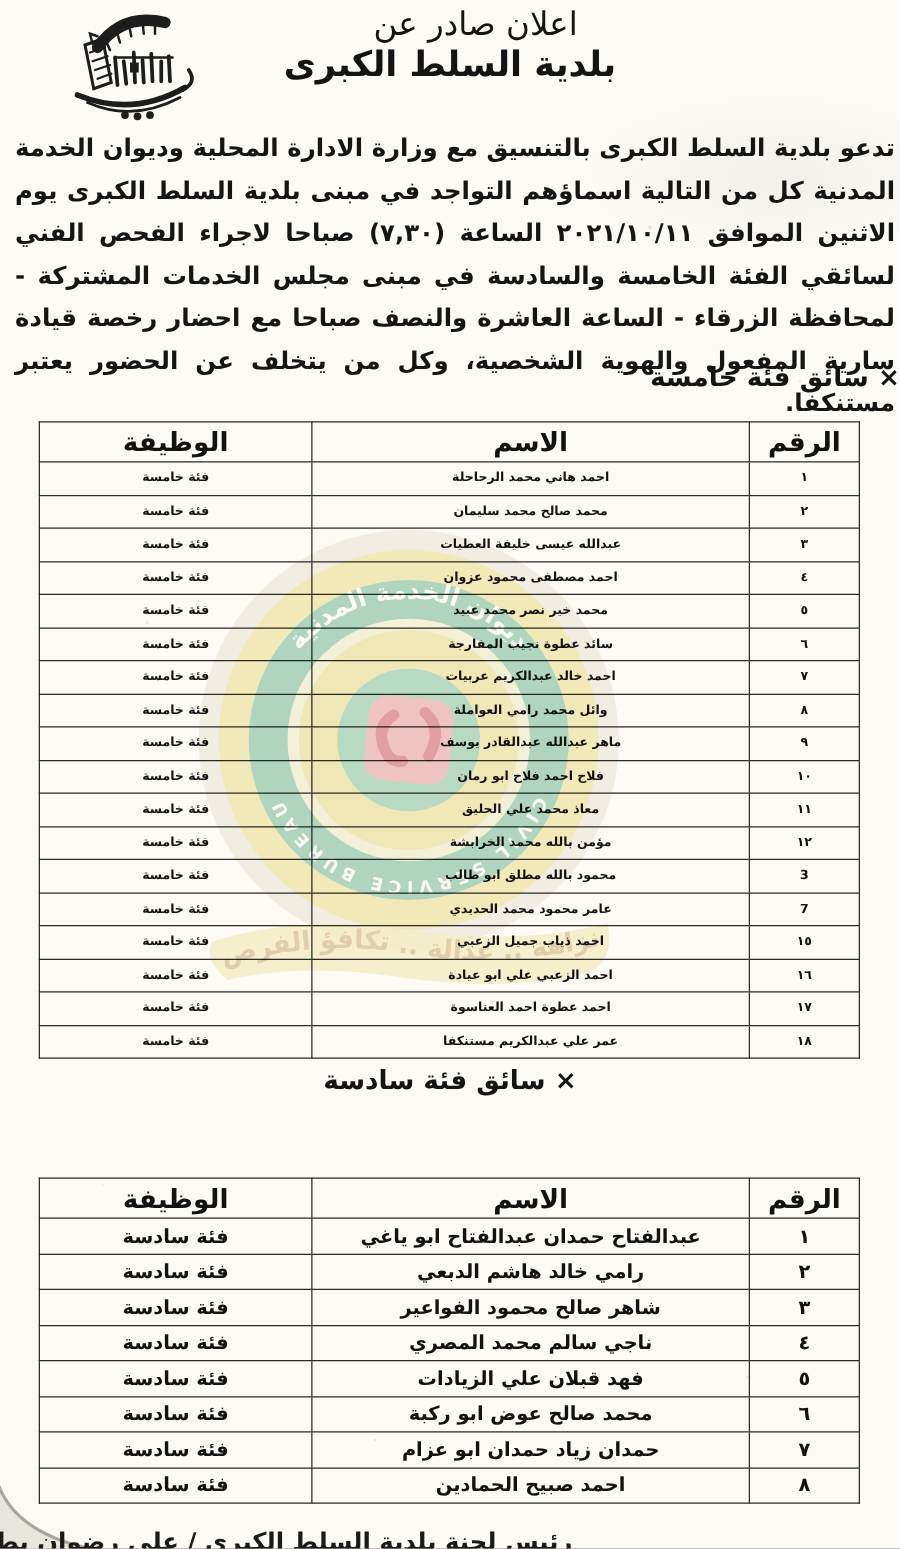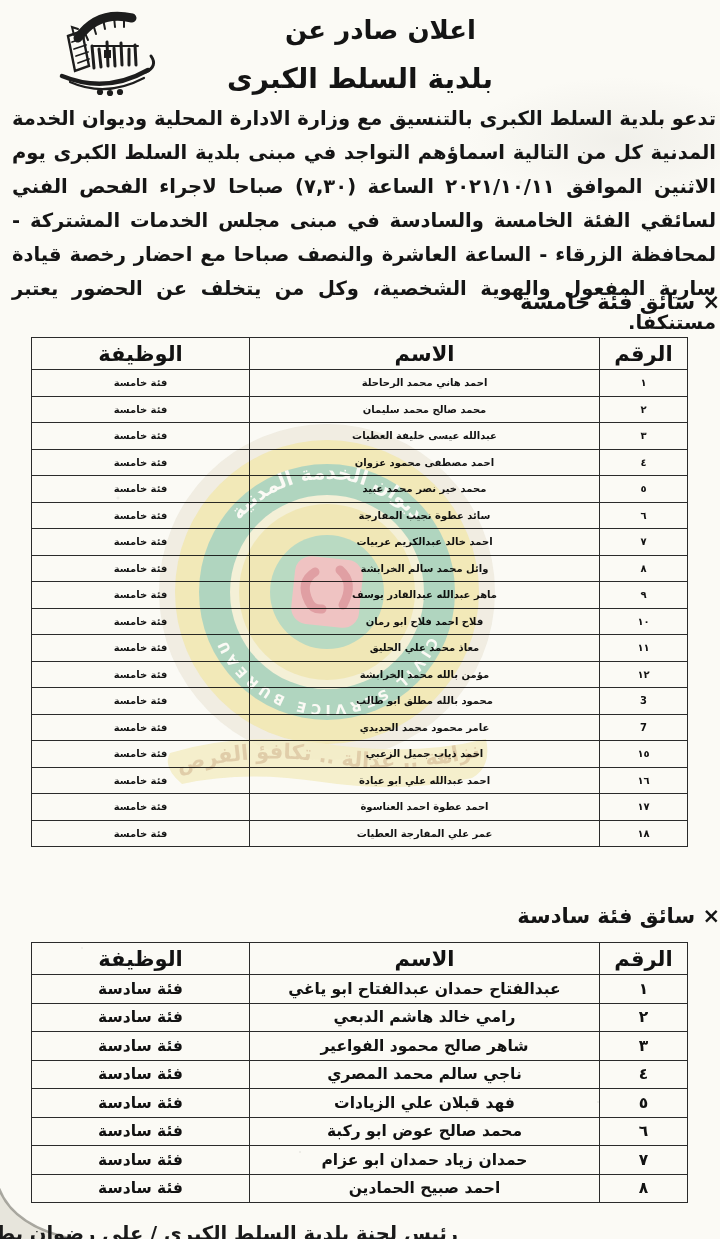--- a/index.html
+++ b/index.html
@@ -16,35 +16,35 @@
       radial-gradient(2px 2px at 300px 1152px, rgba(110,110,100,.2), transparent 70%),
       radial-gradient(2px 2px at 82px 948px, rgba(110,110,100,.15), transparent 70%),
       radial-gradient(2px 2px at 598px 1102px, rgba(110,110,100,.18), transparent 70%),
       radial-gradient(220px 90px at 620px 140px, rgba(150,148,138,.10), transparent 70%);
     overflow:hidden;
     font-family:"DejaVu Sans", sans-serif;
     color:#141414;
   }
   .logo { position:absolute; top:4px; left:48px; width:118px; height:94px; }
   .title-block { position:absolute; top:0; left:0; right:0; text-align:center; direction:rtl; }
-  .title-line1 { margin-top:15px; font-size:26px; font-weight:bold; letter-spacing:0;padding-left:41px; }
-  .title-line2 { margin-top:17px; font-size:28px; font-weight:bold; }
+  .title-line1 { margin-top:5px; font-size:26px; font-weight:normal; letter-spacing:0;padding-left:41px; }
+  .title-line2 { font-size:28px; font-weight:bold; }
   .intro {
     position:absolute; top:102px; right:4px; left:12px;
     direction:rtl; text-align:justify; text-align-last:right;
     font-size:19.5px; font-weight:bold; line-height:34px;
     color:#151515;
   }
   .section-title {
     position:absolute; left:0; right:0;
     text-align:center; direction:rtl;
     font-size:21px; font-weight:bold;
   }
   .section-title.first  { top:290px;text-align:right; }
-  .section-title.second { top:904px;text-align:right; }
+  .section-title.second { top:852px; }
   table.roster {
     position:absolute; right:32px;
     width:656px; table-layout:fixed;
     border-collapse:collapse; direction:rtl;
   }
   table.roster.t1 { top:337px; }
   table.roster.t2 { top:942px; }
   table.roster th, table.roster td {
     border:1.6px solid #2b2b2b;
     font-weight:bold; text-align:center;
@@ -157,21 +157,21 @@
           <td>سائد عطوة نجيب المفارجة</td>
           <td>فئة خامسة</td>
         </tr>
         <tr>
           <td>٧</td>
           <td>احمد خالد عبدالكريم عربيات</td>
           <td>فئة خامسة</td>
         </tr>
         <tr>
           <td>٨</td>
-          <td>وائل محمد سالم الخرابشة</td>
+          <td>وائل محمد رامي العواملة</td>
           <td>فئة خامسة</td>
         </tr>
         <tr>
           <td>٩</td>
           <td>ماهر عبدالله عبدالقادر يوسف</td>
           <td>فئة خامسة</td>
         </tr>
         <tr>
           <td>١٠</td>
           <td>فلاح احمد فلاح ابو رمان</td>
@@ -197,31 +197,31 @@
           <td>عامر محمود محمد الحديدي</td>
           <td>فئة خامسة</td>
         </tr>
         <tr>
           <td>١٥</td>
           <td>احمد ذياب جميل الزعبي</td>
           <td>فئة خامسة</td>
         </tr>
         <tr>
           <td>١٦</td>
-          <td>احمد عبدالله علي ابو عيادة</td>
+          <td>احمد الزعبي علي ابو عيادة</td>
           <td>فئة خامسة</td>
         </tr>
         <tr>
           <td>١٧</td>
           <td>احمد عطوة احمد العناسوة</td>
           <td>فئة خامسة</td>
         </tr>
         <tr>
           <td>١٨</td>
-          <td>عمر علي المفارجة العطيات</td>
+          <td>عمر علي عبدالكريم مستنكفا</td>
           <td>فئة خامسة</td>
         </tr>
       </tbody>
   </table>
 
   <div class="section-title second">× سائق فئة سادسة</div>
   <table class="roster t2">
     <colgroup>
         <col class="col-number">
         <col class="col-name">

